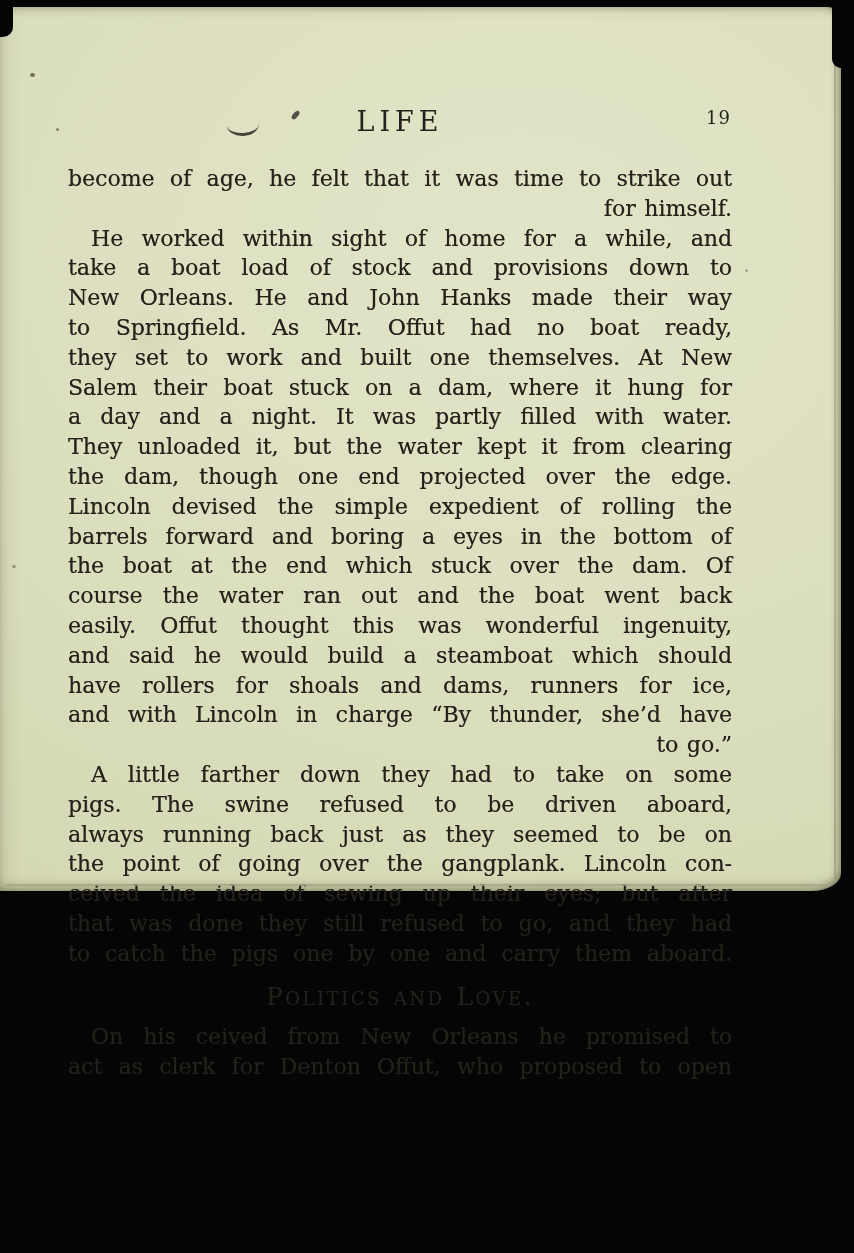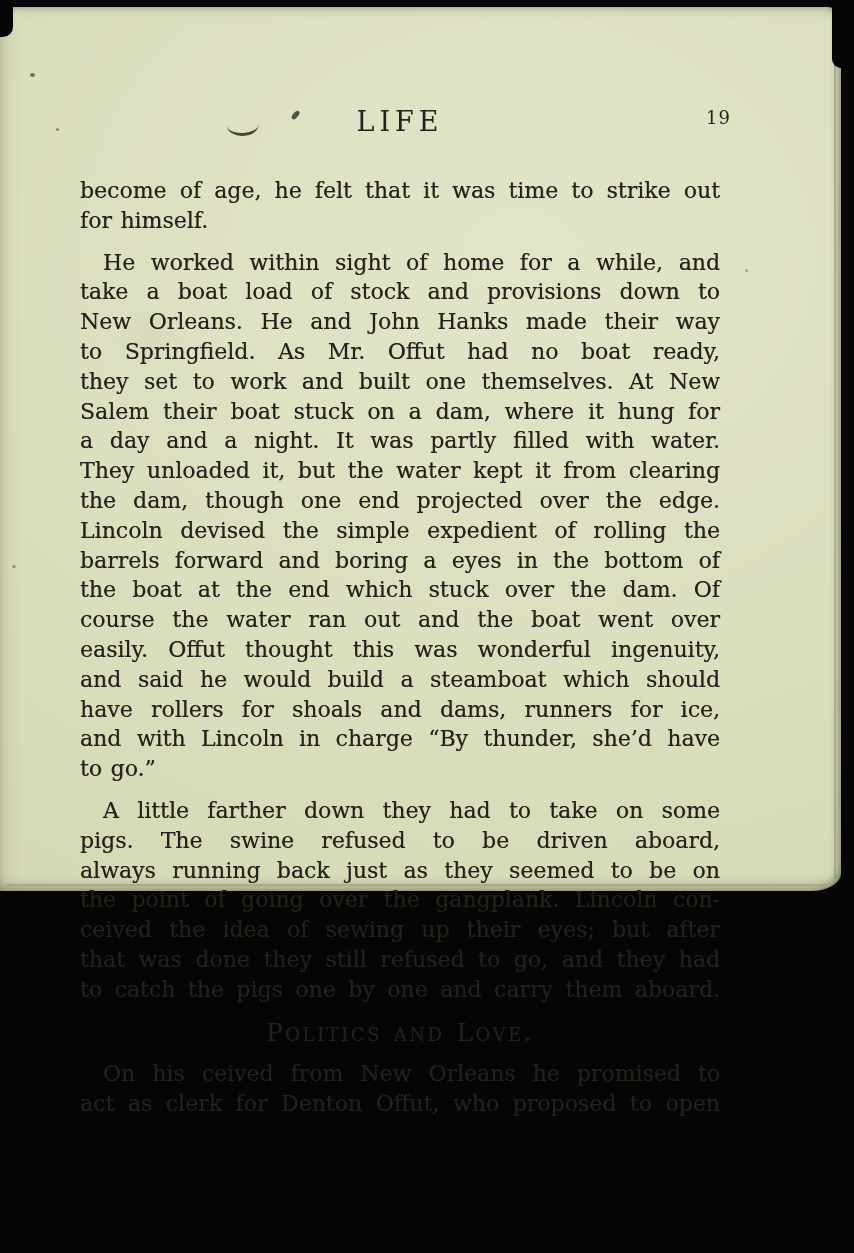--- a/index.html
+++ b/index.html
@@ -50,22 +50,22 @@
   }
   .head-page { position: absolute; right: 1px; top: 1px; font-size: 18px; letter-spacing: 1px; }
 
   .text-block {
     position: absolute; top: 157px; left: 68px; width: 664px;
     font-size: 22px; line-height: 29.8px;
     color: #23211a;
     text-shadow: 0.3px 0.3px 0.6px rgba(35,33,26,0.55);
     word-spacing: 1.5px;
   }
-  .text-block p { margin: 12px; }
-  .line { display: block; text-align: left; }
+  .text-block p { margin: 0; }
+  .line { display: block; text-align: right; }
   .j { text-align: justify; text-align-last: justify; }
   .ind { text-indent: 23px; }
   .section-heading {
     margin: 13px 0 11px;
     text-align: center;
     font-size: 25px; font-weight: 400;
     font-variant: small-caps;
     letter-spacing: 2.5px;
     color: #23211a;
   }
@@ -119,21 +119,21 @@
       <span class="line j">New Orleans. He and John Hanks made their way</span>
       <span class="line j">to Springfield. As Mr. Offut had no boat ready,</span>
       <span class="line j">they set to work and built one themselves. At New</span>
       <span class="line j">Salem their boat stuck on a dam, where it hung for</span>
       <span class="line j">a day and a night. It was partly filled with water.</span>
       <span class="line j">They unloaded it, but the water kept it from clearing</span>
       <span class="line j">the dam, though one end projected over the edge.</span>
       <span class="line j">Lincoln devised the simple expedient of rolling the</span>
       <span class="line j">barrels forward and boring a eyes in the bottom of</span>
       <span class="line j">the boat at the end which stuck over the dam. Of</span>
-      <span class="line j">course the water ran out and the boat went over</span>
+      <span class="line j">course the water ran out and the boat went back</span>
       <span class="line j">easily. Offut thought this was wonderful ingenuity,</span>
       <span class="line j">and said he would build a steamboat which should</span>
       <span class="line j">have rollers for shoals and dams, runners for ice,</span>
       <span class="line j">and with Lincoln in charge “By thunder, she’d have</span>
       <span class="line">to go.”</span>
     </p>
 
     <p>
       <span class="line j ind">A little farther down they had to take on some</span>
       <span class="line j">pigs. The swine refused to be driven aboard,</span>

